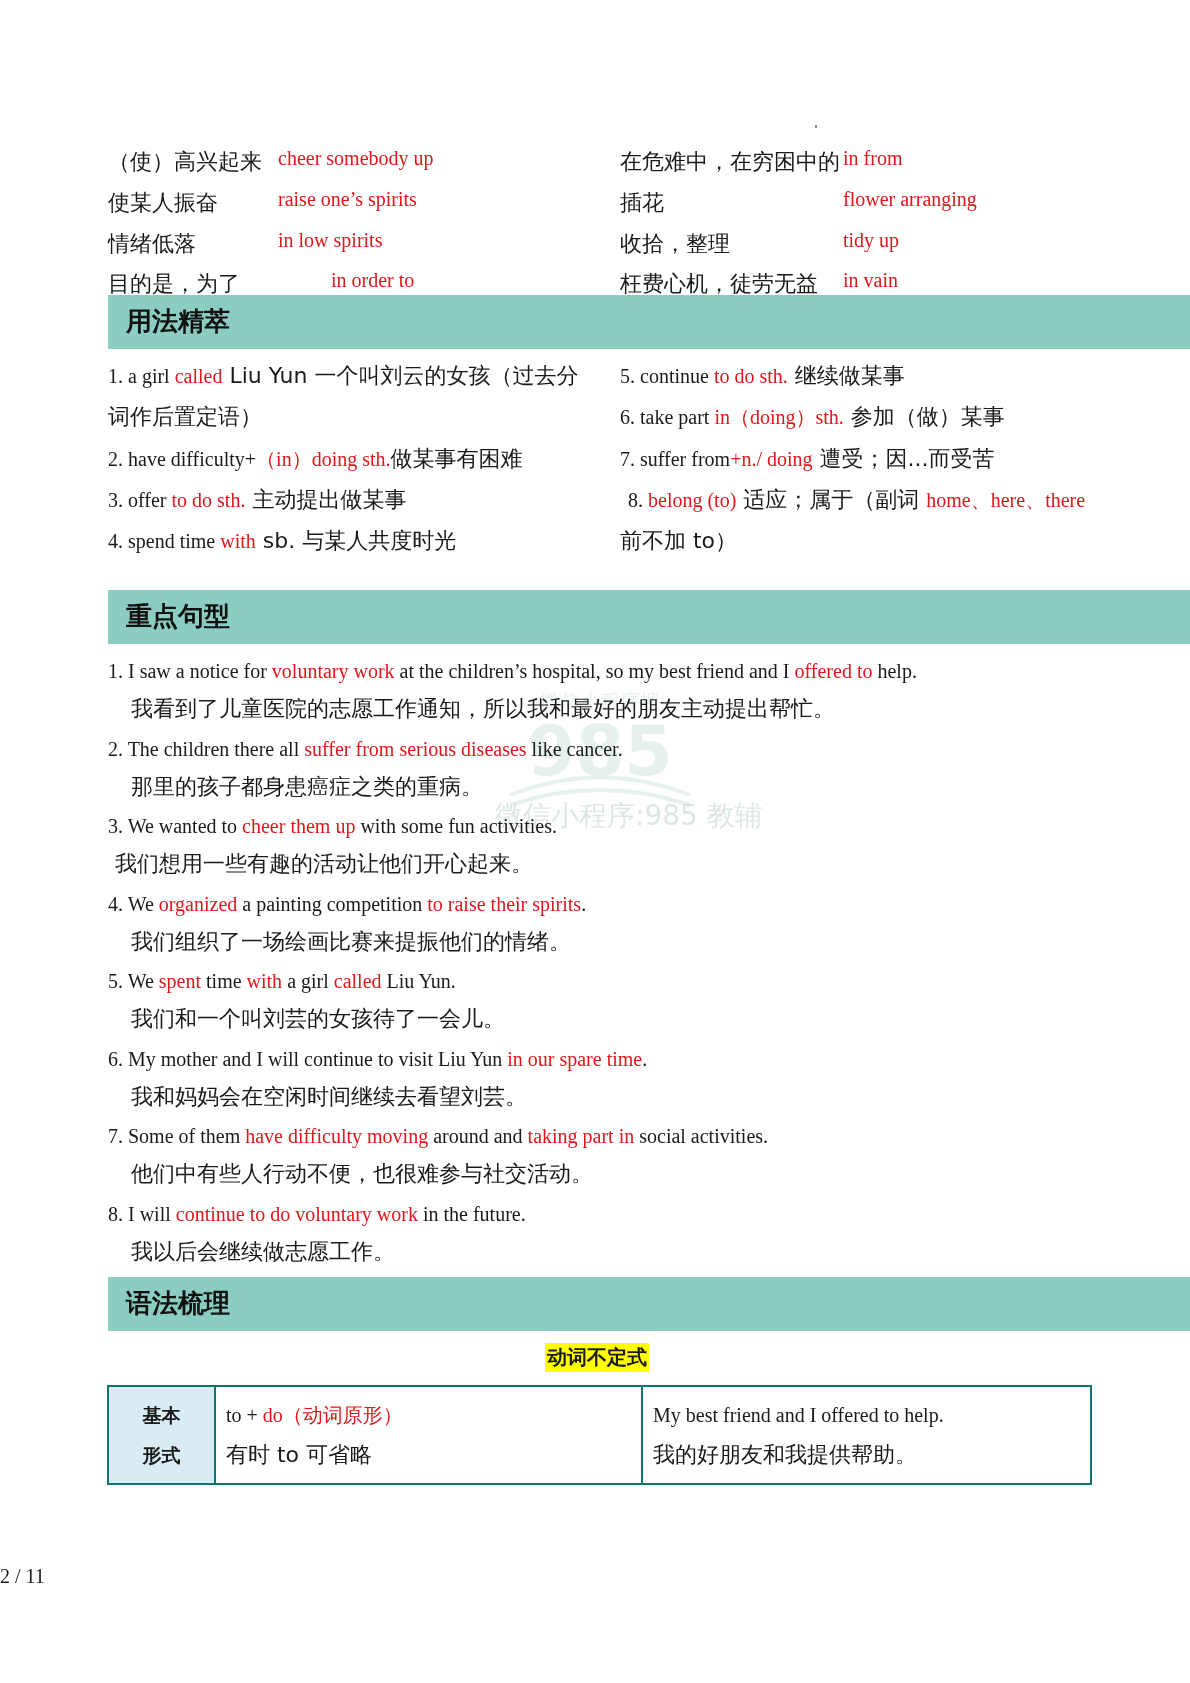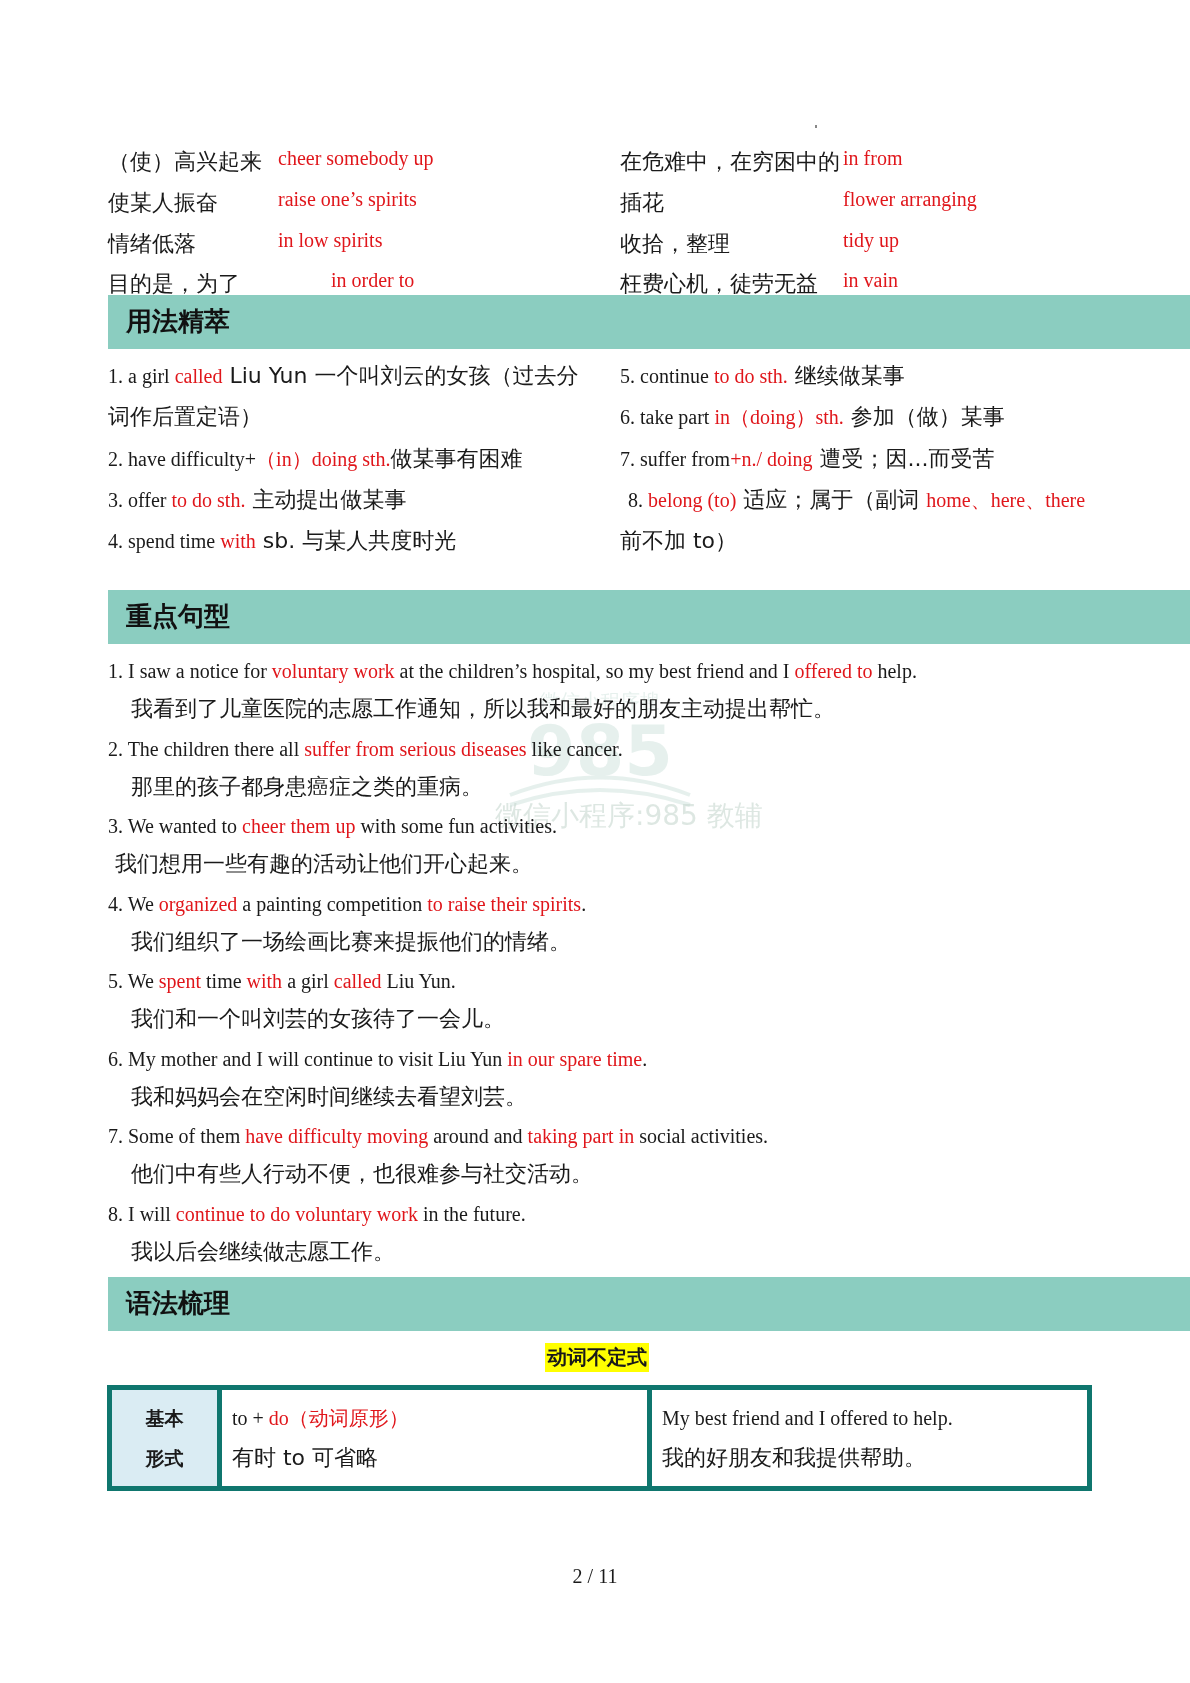--- a/index.html
+++ b/index.html
@@ -9,24 +9,24 @@
   .red{color:#e0161b;}
   .zh{font-family:"DejaVu Sans","Liberation Sans",sans-serif;font-size:22px;}
   .hdr{position:absolute;left:108px;width:1159px;height:54px;background:#8bcdc0;}
   .hdr span{position:absolute;left:18px;top:9px;font-family:"DejaVu Sans","Liberation Sans",sans-serif;
             font-weight:bold;font-size:26px;color:#111;}
   .line{position:absolute;white-space:nowrap;line-height:26px;}
   .dot{position:absolute;left:815px;top:125px;width:2px;height:3px;background:#888;}
   .tag{position:absolute;left:545px;top:1343px;background:#ffff00;font-family:"DejaVu Sans",sans-serif;
        font-weight:bold;font-size:20px;padding:1px 2px;}
   table.g{position:absolute;left:107px;top:1385px;width:985px;border-collapse:collapse;}
-  table.g td{border:5px solid #0f766e;vertical-align:top;padding:8px 10px;line-height:40px;height:72px;}
+  table.g td{border:2px solid #0f766e;vertical-align:top;padding:8px 10px;line-height:40px;height:72px;}
   table.g td.k{width:85px;background:#daecf3;text-align:center;font-family:"DejaVu Sans",sans-serif;font-weight:bold;font-size:19px;}
   table.g td.m{width:405px;}
-  .pg{position:absolute;left:0;width:1190px;top:1565px;text-align:center;font-size:20px;}
+  .pg{position:absolute;left:0;width:1190px;top:1565px;text-align:left;font-size:20px;}
   .wm{position:absolute;left:490px;top:680px;width:220px;height:140px;opacity:0.12;pointer-events:none;}
   .wm2{position:absolute;left:495px;top:797px;font-family:"DejaVu Sans",sans-serif;font-size:28px;color:#c8d8d0;opacity:0.6;}
 </style>
 </head>
 <body>
 
 <div class="dot"></div>
 
 <div>
   <span class="abs zh" style="left:108px;top:147px">（使）高兴起来</span>

